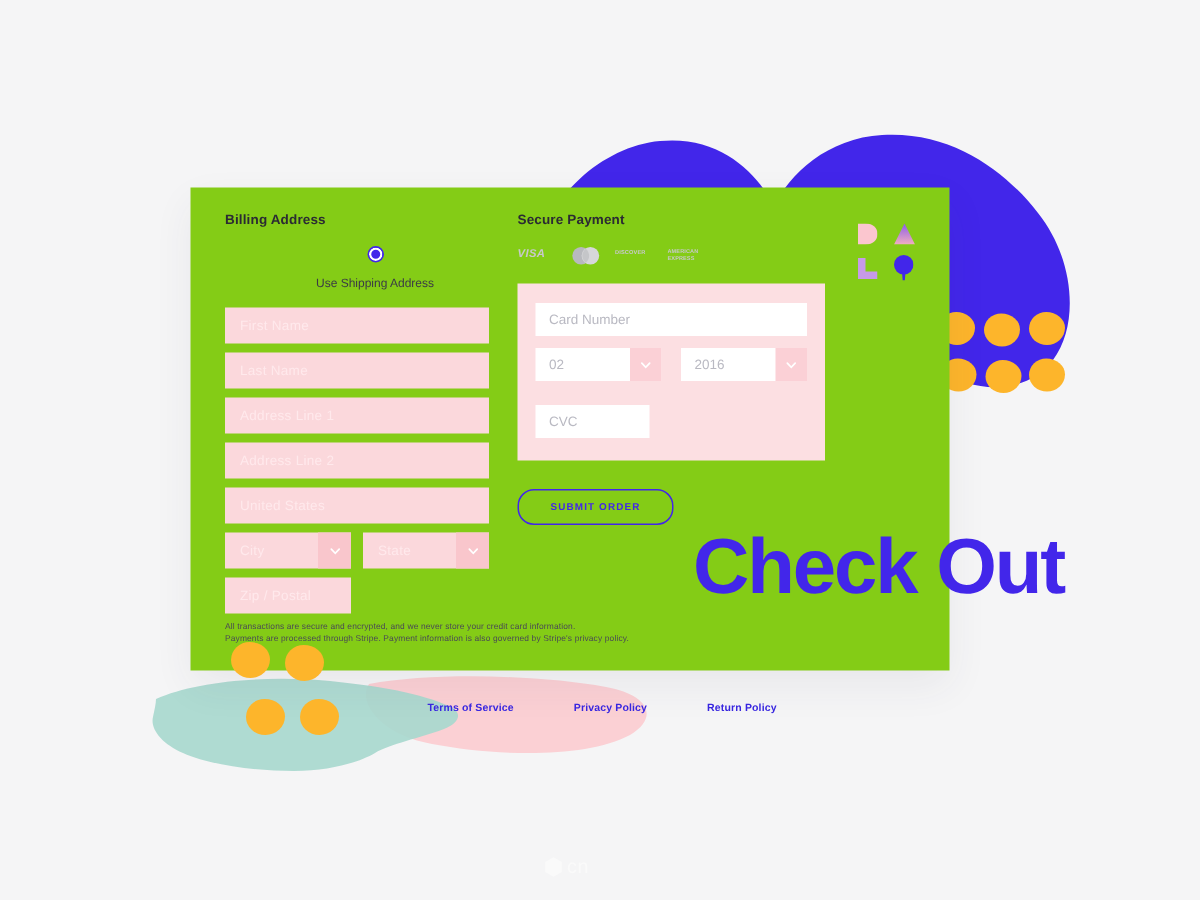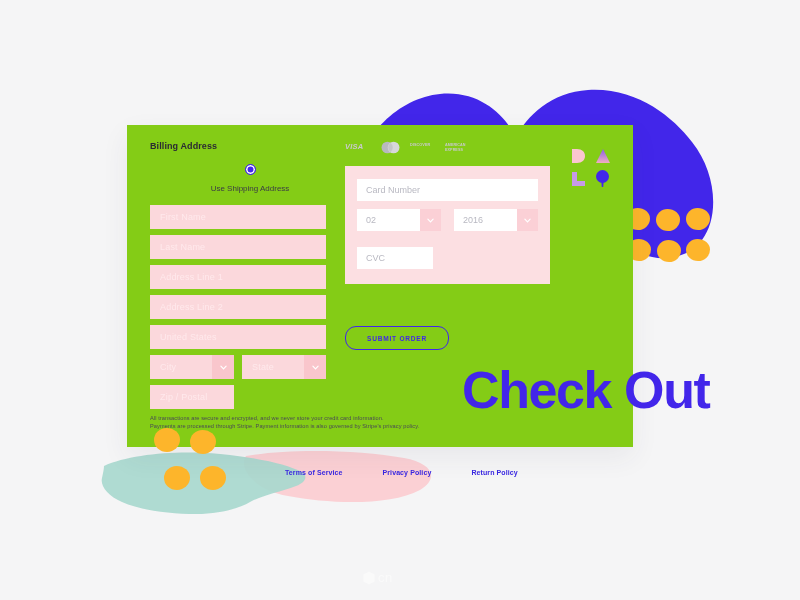--- a/index.html
+++ b/index.html
@@ -122,21 +122,21 @@
   #submit-btn span {
     font-size: 6.6px; font-weight: bold; color: #4226ea; letter-spacing: 0.75px;
   }
 
   
   #disclaimer { position: absolute; left: 23px; top: 290px; width: 420px; }
   #disclaimer p { margin: 0 0 2px 0; font-size: 5.6px; color: #4a4a55; letter-spacing: 0.1px; }
 
   
   #headline {
-    position: absolute; left: 462px; top: 364px;
+    position: absolute; left: 462px; top: 352px;
     font-size: 52px; font-weight: bold; color: #4226ea;
     letter-spacing: -1.4px; z-index: 7; line-height: 1;
   }
 
   
   #footer-links {
     position: absolute; left: 285px; top: 469px;
     display: flex; gap: 40px; z-index: 7;
   }
   #footer-links a {
@@ -261,20 +261,21 @@
           </span>
         </div>
       </div>
 
       <div class="pinput half" style="width:84px;">
         <span class="ph">Zip / Postal</span>
       </div>
     </div>
 
     <div class="col-payment">
+      <div class="section-title">Secure Payment</div>
 
       <div class="cards-row">
 
         <svg class="brand" width="26" height="10" viewBox="0 0 52 20">
           <text x="0" y="15" font-family="Liberation Sans, sans-serif" font-size="15" font-weight="bold" font-style="italic" fill="#c9c9cf" letter-spacing="0.5">VISA</text>
         </svg>
 
         <svg class="brand" width="21" height="13" viewBox="0 0 34 21">
           <circle cx="12" cy="10.5" r="9.5" fill="#b9b9c0"></circle>
           <circle cx="22" cy="10.5" r="9.5" fill="#d8d8dd"></circle>

